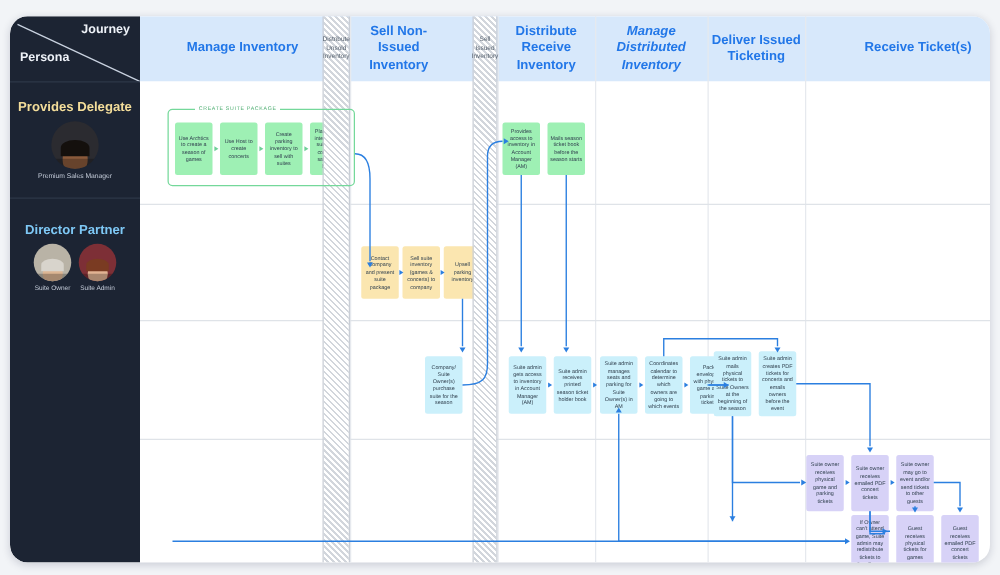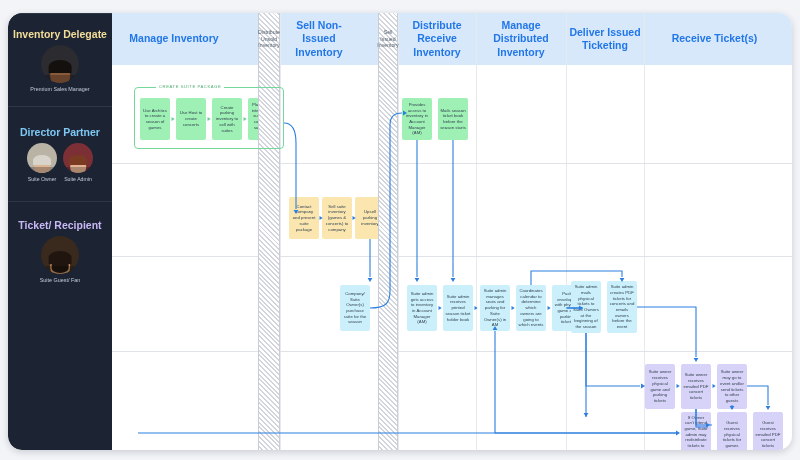--- a/index.html
+++ b/index.html
@@ -65,23 +65,28 @@
 </style>
 </head>
 <body>
 
 <div id="stage">
   <div id="board">
 
     <div class="hdr-band"></div>
 
     <div id="sidebar">
+      <div id="corner">
+        <div class="slash"></div>
+        <div class="journey">Journey</div>
+        <div class="persona">Persona</div>
+      </div>
       <div id="persona-rows">
           <div class="prow" style="height: 93px;">
-            <div class="ptitle" style="color: rgb(243, 221, 154);">Inventory Delegate</div>
+            <div class="ptitle" style="color: rgb(243, 221, 154);">Provides Delegate</div>
             <div class="av-wrap">
               <div class="av-unit">
                 <span class="avatar" style="background:#2b2b30;">
                   <span style="position:absolute;left:50%;top:19.76px;transform:translateX(-50%);width:19.76px;height:21.28px;border-radius:50% 50% 45% 45%;background:#8a5a3b;"></span>
                   <span style="position:absolute;left:50%;top:15.200000000000001px;transform:translateX(-50%);width:22.8px;height:12.920000000000002px;border-radius:50% 50% 0 0;background:#14100d;"></span>
                   <span style="position:absolute;left:0;bottom:0;width:100%;height:7.6000000000000005px;background:rgba(0,0,0,.25);"></span>
                 </span>
                 <div class="prole">Premium Sales Manager</div>
               </div>
             </div>
@@ -100,46 +105,32 @@
               <div class="av-unit">
                 <span class="avatar sm" style="background:#7d2f36;">
                   <span style="position:absolute;left:50%;top:15.600000000000001px;transform:translateX(-50%);width:15.600000000000001px;height:16.8px;border-radius:50% 50% 45% 45%;background:#e2b393;"></span>
                   <span style="position:absolute;left:50%;top:12px;transform:translateX(-50%);width:18px;height:10.200000000000001px;border-radius:50% 50% 0 0;background:#7a3b22;"></span>
                   <span style="position:absolute;left:0;bottom:0;width:100%;height:6px;background:rgba(0,0,0,.25);"></span>
                 </span>
                 <div class="prole sm">Suite Admin</div>
               </div>
             </div>
           </div>
-          <div class="prow" style="height: 99px;">
-            <div class="ptitle" style="color: rgb(201, 184, 246);">Ticket/ Recipient</div>
-            <div class="av-wrap">
-              <div class="av-unit">
-                <span class="avatar" style="background:#3a2a1e;">
-                  <span style="position:absolute;left:50%;top:19.76px;transform:translateX(-50%);width:19.76px;height:21.28px;border-radius:50% 50% 45% 45%;background:#c08e62;"></span>
-                  <span style="position:absolute;left:50%;top:15.200000000000001px;transform:translateX(-50%);width:22.8px;height:12.920000000000002px;border-radius:50% 50% 0 0;background:#20160f;"></span>
-                  <span style="position:absolute;left:50%;top:27.36px;transform:translateX(-50%);width:16.72px;height:9.88px;border-radius:0 0 50% 50%;background:#20160f;"></span>
-                  <span style="position:absolute;left:0;bottom:0;width:100%;height:7.6000000000000005px;background:rgba(0,0,0,.25);"></span>
-                </span>
-                <div class="prole">Suite Guest/ Fan</div>
-              </div>
-            </div>
-          </div>
         </div>
     </div>
 
     <div id="headers" style="z-index: 4;">
-        <div class="hdr-cell" style="left: 96px; width: 140px; z-index: 3;">Manage Inventory</div>
+        <div class="hdr-cell" style="left: 116px; width: 140px; z-index: 3;">Manage Inventory</div>
         <div class="hdr-cell narrow" style="left: 250px; width: 22px; z-index: 3;">Distribute Unsold Inventory</div>
         <div class="hdr-cell" style="left: 272px; width: 78px; z-index: 3;">Sell Non-Issued Inventory</div>
         <div class="hdr-cell narrow" style="left: 370px; width: 20px; z-index: 3;">Sell Issued Inventory</div>
         <div class="hdr-cell" style="left: 390px; width: 78px; z-index: 3;">Distribute Receive Inventory</div>
-        <div class="hdr-cell" style="left: 468px; width: 90px; z-index: 3;">Manage Distributed Inventory</div>
+        <div class="hdr-cell" style="left: 468px; width: 90px; z-index: 3; font-style: italic;">Manage Distributed Inventory</div>
         <div class="hdr-cell" style="left: 558px; width: 78px; z-index: 3;">Deliver Issued Ticketing</div>
-        <div class="hdr-cell" style="left: 616px; width: 148px; z-index: 3; padding-left: 36px;">Receive Ticket(s)</div>
+        <div class="hdr-cell" style="left: 636px; width: 148px; z-index: 3; padding-left: 36px;">Receive Ticket(s)</div>
       </div>
     <div id="hatches">
         <div class="hatch" style="left: 250px; width: 22px; z-index: 1;"></div>
         <div style="position: absolute; left: 250px; top: 0px; width: 22px; height: 52px; background: rgb(215, 232, 251); opacity: 0.55;"></div>
         <div class="hatch" style="left: 370px; width: 20px; z-index: 1;"></div>
         <div style="position: absolute; left: 370px; top: 0px; width: 20px; height: 52px; background: rgb(215, 232, 251); opacity: 0.55;"></div>
       </div>
     <div id="grid" style="z-index: 2;">
         <div class="col-sep" style="left: 272px; top: 0px; height: 437px;"></div>
         <div class="col-sep" style="left: 390px; top: 0px; height: 437px;"></div>

